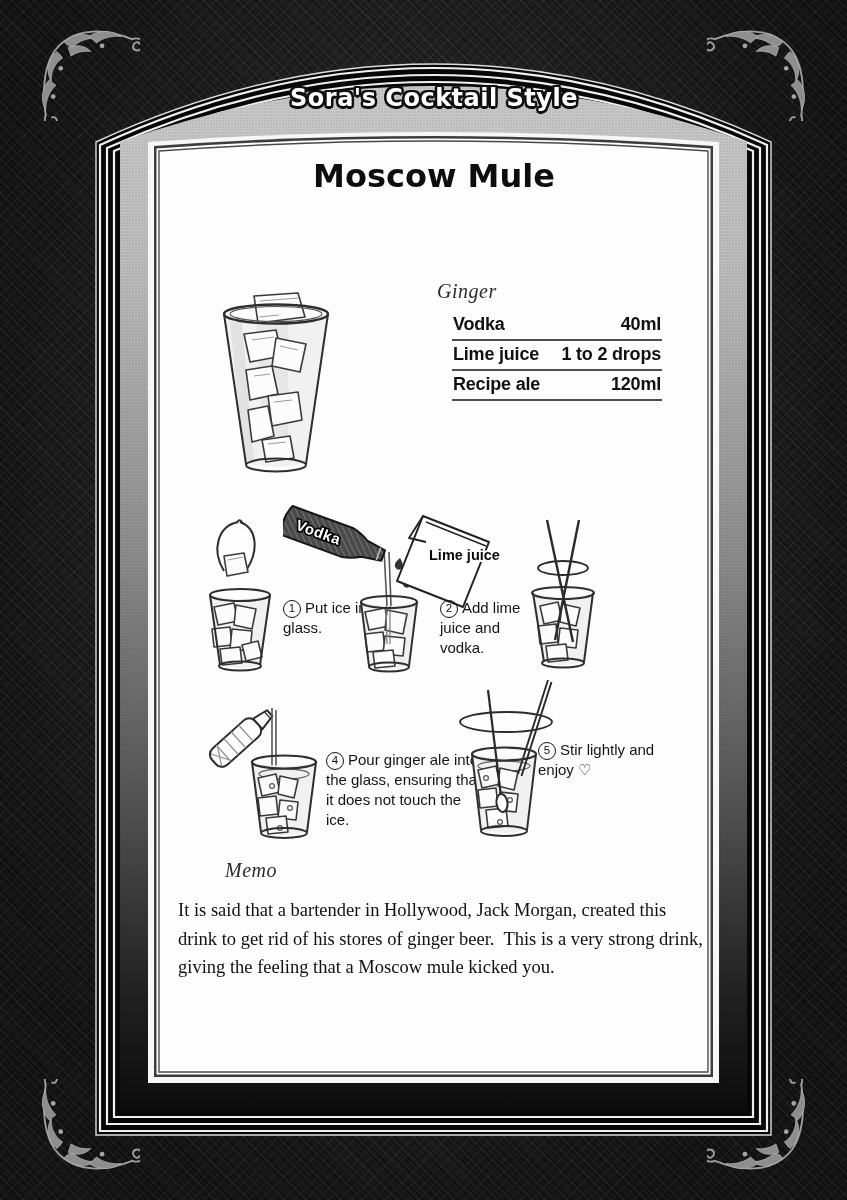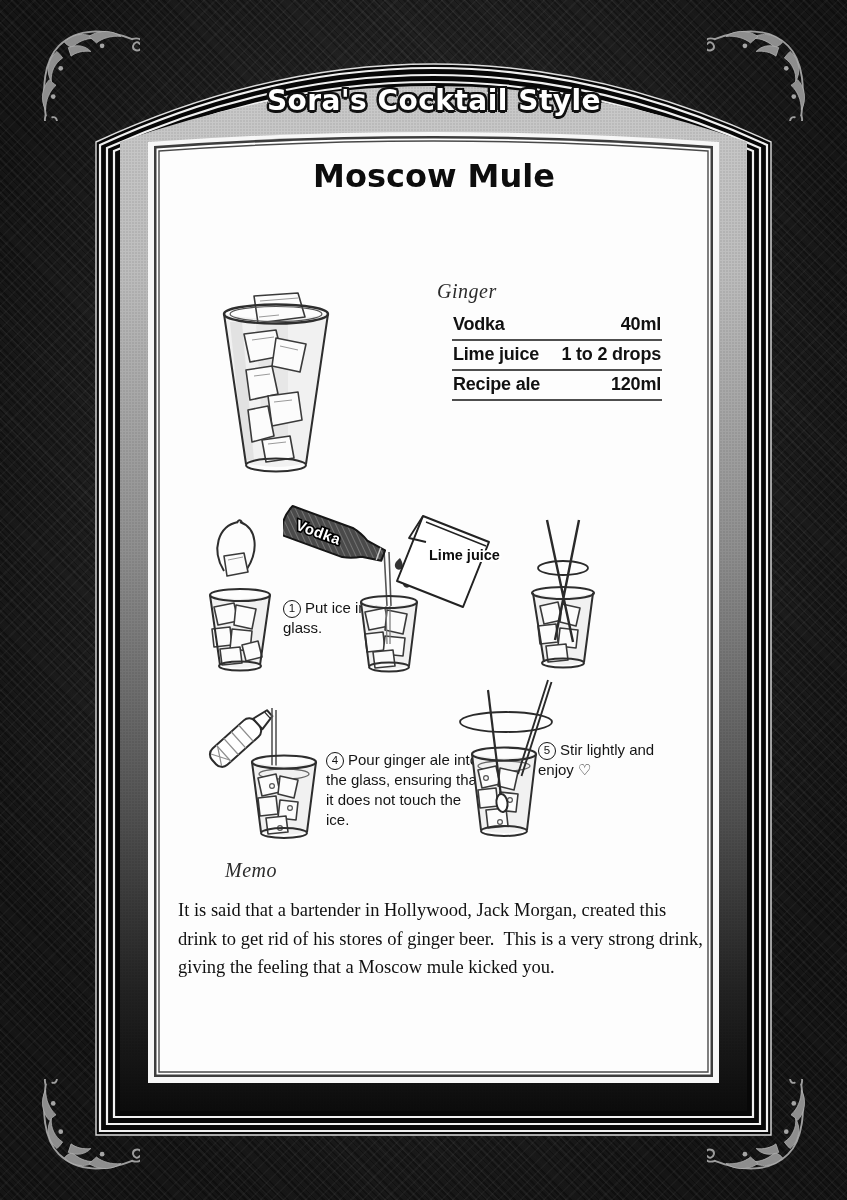--- a/index.html
+++ b/index.html
@@ -11,21 +11,21 @@
           repeating-linear-gradient(135deg, rgba(255,255,255,0.055) 0 1.5px, transparent 1.5px 8px),
           repeating-linear-gradient(45deg, rgba(0,0,0,0.32) 3px 5px, transparent 5px 8px);
         font-family:"Liberation Sans",sans-serif;color:#111;}
   .corner{position:absolute;width:104px;height:94px;opacity:.9;}
   .corner.tl{left:36px;top:27px;}
   .corner.tr{left:707px;top:27px;transform:scaleX(-1);}
   .corner.bl{left:36px;top:1079px;transform:scaleY(-1);}
   .corner.br{left:707px;top:1079px;transform:scale(-1,-1);}
   .frame{position:absolute;left:0;top:0;pointer-events:none;}
   .banner-title{position:absolute;left:159px;top:84px;width:550px;text-align:center;
-        font-family:"DejaVu Sans","Liberation Sans",sans-serif;font-weight:bold;font-size:28px;
+        font-family:"DejaVu Sans","Liberation Sans",sans-serif;font-weight:bold;font-size:24px;
         letter-spacing:.5px;color:#fff;
         text-shadow:-2px -2px 0 #101010,2px -2px 0 #101010,-2px 2px 0 #101010,2px 2px 0 #101010,
                     -2.5px 0 0 #101010,2.5px 0 0 #101010,0 -2.5px 0 #101010,0 2.5px 0 #101010;}
   .drink-title{position:absolute;left:159px;top:157px;width:550px;text-align:center;
         font-family:"DejaVu Sans","Liberation Sans",sans-serif;font-weight:bold;font-size:32px;color:#0d0d0d;}
   .script-heading{position:absolute;font-family:"Liberation Serif",serif;font-style:italic;
         font-size:20px;color:#2b2b2b;letter-spacing:.5px;}
   .recipe-heading{left:437px;top:280px;}
   .memo-heading{left:201px;top:859px;margin-left:24px;}
   .recipe-table{position:absolute;left:452px;top:311px;width:210px;}
@@ -243,20 +243,23 @@
     <polygon class="cube" points="82,118 102,114 106,132 86,136"></polygon>
     <polygon class="cube" points="104,116 124,120 120,140 102,136"></polygon>
     <polygon class="cube" points="82,140 100,138 102,156 84,158"></polygon>
     <polygon class="cube" points="102,142 122,144 120,162 100,160"></polygon>
     <polygon class="cube" points="90,158 110,156 112,172 92,174"></polygon>
     <path d="M103,112 L104,150 M107,112 L107,150" stroke="#777" stroke-width="1.2" fill="none"></path>
     <path class="gl" d="M78,108 L86,172 M134,108 L126,172"></path>
     <ellipse class="gl" cx="106" cy="173" rx="20" ry="4.5"></ellipse>
     <ellipse cx="106" cy="108" rx="28" ry="6" fill="none" stroke="#2e2e2e" stroke-width="2.2"></ellipse>
   </svg>
+  <div class="step-text" style="left:440px;top:598px;width:106px;">
+    <span class="circ">2</span><span>Add lime juice and vodka.</span>
+  </div>
 
   <svg class="illo" style="left:520px;top:518px;" width="86" height="160" viewBox="0 0 86 160">
     <path class="liq" d="M13,75 Q43,83 73,75 L64,144 Q43,150 24,144 Z"></path>
     <polygon class="cube" points="20,88 38,84 42,102 24,106"></polygon>
     <polygon class="cube" points="42,86 60,90 56,108 40,104"></polygon>
     <polygon class="cube" points="18,108 36,106 38,124 20,126"></polygon>
     <polygon class="cube" points="40,110 58,112 56,130 38,128"></polygon>
     <polygon class="cube" points="26,128 46,126 48,142 28,144"></polygon>
     <path class="gl" d="M13,75 L24,144 M73,75 L64,144"></path>
     <ellipse class="gl" cx="43" cy="145" rx="21" ry="4.5"></ellipse>

